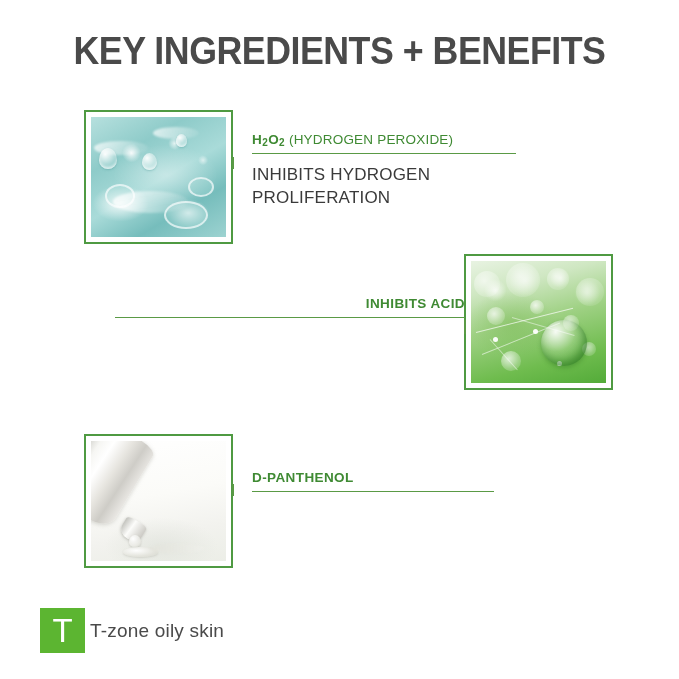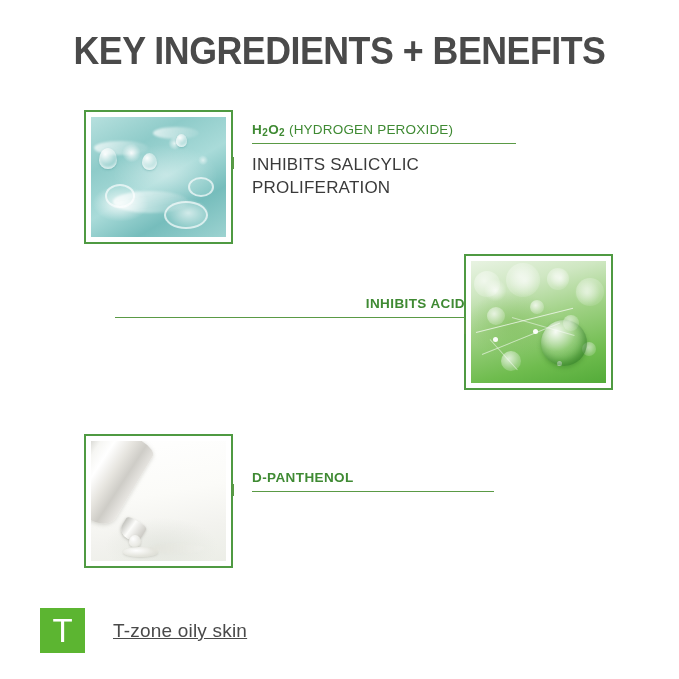--- a/index.html
+++ b/index.html
@@ -246,27 +246,26 @@
     color: #ffffff;
     font-family: "Liberation Sans", sans-serif;
     font-size: 33px;
     font-weight: normal;
     display: flex;
     align-items: center;
     justify-content: center;
     line-height: 1;
   }
   .footer-label {
-    margin-left: 28px;
+    margin-left: 5px;
     font-family: "Liberation Sans", sans-serif;
     font-size: 19px;
     color: #4a4a4a;
     letter-spacing: 0.2px;
     white-space: nowrap;
-    text-decoration: underline;
   }
 </style>
 </head>
 <body>
 
 <div class="page-title">KEY INGREDIENTS + BENEFITS</div>
 
 <div class="photo-frame" style="left:84px; top:110px; width:149px; height:134px;">
   <div class="photo photo-water">
     <div class="wstreak" style="left:2%;  top:20%; width:40%; height:12%;"></div>
@@ -274,24 +273,24 @@
     <div class="wdrop" style="left:6%;  top:26%; width:18px; height:21px;"></div>
     <div class="wdrop" style="left:38%; top:30%; width:15px; height:17px;"></div>
     <div class="wdrop" style="left:63%; top:14%; width:11px; height:13px;"></div>
     <div class="wring" style="left:10%; top:56%; width:26px; height:20px;"></div>
     <div class="wring" style="left:54%; top:70%; width:40px; height:24px;"></div>
     <div class="wring" style="left:72%; top:50%; width:22px; height:16px;"></div>
     <div class="wstreak" style="left:16%; top:62%; width:56%; height:18%;"></div>
   </div>
 </div>
 <div class="tick" style="left:232px; top:157px; height:12px;"></div>
-<div class="ing-text align-left" style="left:252px; top:122px; width:264px;">
+<div class="ing-text align-left" style="left:252px; top:132px; width:264px;">
   <div class="ing-name"><span>H</span><sub>2</sub><span>O</span><sub>2</sub><span class="paren"> (HYDROGEN PEROXIDE)</span></div>
   <div class="rule" style="width:264px;"></div>
-  <div class="ing-desc">INHIBITS SALICYLIC
+  <div class="ing-desc">INHIBITS HYDROGEN
 PROLIFERATION</div>
 </div>
 
 <div class="photo-frame" style="left:464px; top:254px; width:149px; height:136px;">
   <div class="photo photo-leaf">
     <div class="bokeh" style="left:2%;  top:8%;  width:26px; height:26px; opacity:.7;"></div>
     <div class="bokeh" style="left:26%; top:2%;  width:34px; height:34px; opacity:.55;"></div>
     <div class="bokeh" style="left:56%; top:6%;  width:22px; height:22px; opacity:.6;"></div>
     <div class="bokeh" style="left:78%; top:14%; width:28px; height:28px; opacity:.5;"></div>
     <div class="bokeh" style="left:12%; top:38%; width:18px; height:18px; opacity:.8;"></div>

